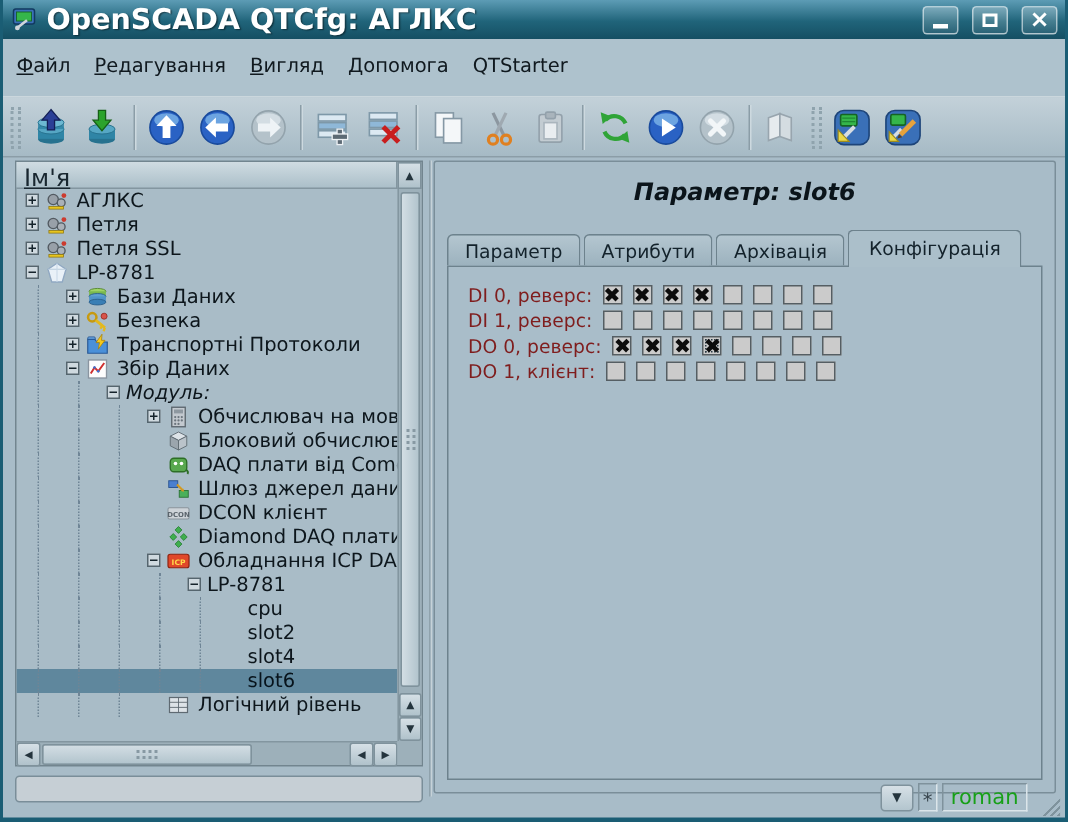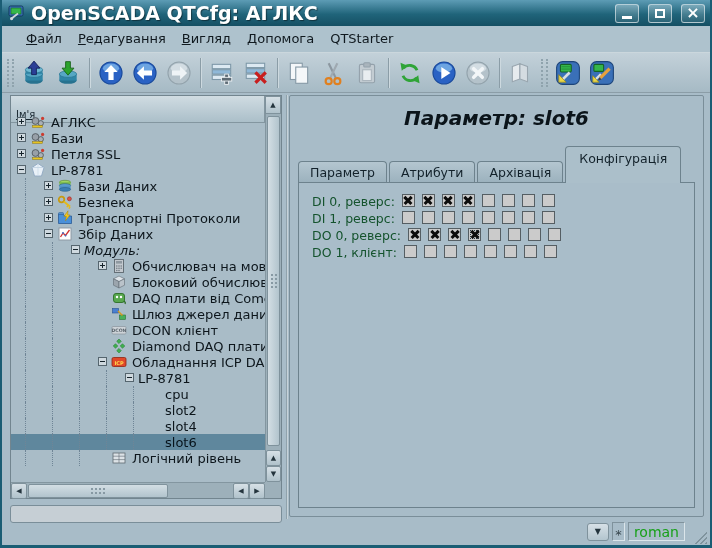--- a/index.html
+++ b/index.html
@@ -10,37 +10,37 @@
   
   .titlebar{height:26px;background:linear-gradient(#5d9cb5,#20647a 55%,#154f63);display:flex;align-items:center;padding:0 5px;gap:6px;}
   .app-icon{width:18px;height:18px;flex:none;display:flex;}
   .title{flex:1;color:#fff;font-weight:bold;font-size:19px;text-shadow:1px 1px 1px rgba(0,0,0,.45);white-space:nowrap;}
   .wbtn{width:24px;height:19px;margin-left:3px;border:1px solid rgba(255,255,255,.55);border-radius:3px;
     background:linear-gradient(rgba(255,255,255,.28),rgba(255,255,255,.08));display:flex;align-items:center;justify-content:center;cursor:default;}
   .g-min{width:10px;height:3px;background:#fff;margin-top:9px;}
   .g-max{width:10px;height:9px;border:2px solid #fff;}
   .g-close{color:#fff;font-size:16px;font-weight:bold;line-height:14px;}
   
-  .menubar{height:26px;display:flex;align-items:center;padding-left:16px;font-size:13px;color:#10191f;background:#aec2cd;}
+  .menubar{height:38px;display:flex;align-items:center;padding-left:1px;font-size:13px;color:#10191f;background:#aec2cd;}
   .menu-item{padding:1px 8px 2px;white-space:nowrap;}
   .menu-item .u{text-decoration:underline;}
   
   .toolbar{height:41px;display:flex;align-items:center;padding:0 2px;background:linear-gradient(#c3d1d9,#a6bac5);
     border-top:1px solid #cbd7dd;border-bottom:1px solid #8b9da7;}
   .tb-handle{width:7px;height:28px;margin:0 3px;border-left:2px dotted #8fa3ad;border-right:2px dotted #8fa3ad;}
   .tb-sep{width:1px;height:30px;background:#8b9da7;box-shadow:1px 0 0 #cdd9df;margin:0 4px;}
   .tb-btn{width:34px;height:34px;display:flex;align-items:center;justify-content:center;border-radius:3px;}
   .tb-btn svg{display:block;}
   
   .main{position:relative;height:430px;display:flex;}
   .left{width:282px;position:relative;flex:none;}
   .treeframe{position:absolute;left:8px;top:2px;width:272px;height:404px;border:1px solid #72858f;background:#a9bcc7;}
   .treehead{height:18px;display:flex;}
   .treehead-label{flex:1;background:linear-gradient(#d0dce2,#abbfc9);border-bottom:1px solid #8396a0;border-right:1px solid #8396a0;
-    font-size:10px;padding:13px 5px;color:#18262f;text-decoration:underline;}
+    font-size:16px;padding:1px 5px;color:#18262f;text-decoration:underline;}
   .sbtn{width:16px;height:16px;display:flex;align-items:center;justify-content:center;font-size:7px;color:#24343d;
     background:linear-gradient(#d6e0e6,#b0c2cb);border:1px solid #7f929c;border-radius:2px;}
   .treehead .sbtn{height:18px;border-radius:0 0 0 0;}
   .treebody{position:absolute;top:18px;left:0;right:16px;bottom:16px;overflow:hidden;}
   .trow{height:16px;display:flex;align-items:center;font-size:13px;white-space:nowrap;padding-left:5px;}
   .trow.selected{background:#5f879d;}
   .guide{width:18px;height:16px;flex:none;border-left:1px dotted #6f8596;margin-left:9px;padding-right:8px;}
   .expcell{width:12px;height:16px;position:relative;flex:none;margin-right:2px;}
   .exp{position:absolute;left:1px;top:3px;width:9px;height:9px;background:#cfd9df;border:1px solid #55656e;}
   .exp::before{content:"";position:absolute;left:1px;right:1px;top:3px;height:1px;background:#15232b;}
@@ -61,27 +61,27 @@
     display:flex;align-items:center;justify-content:center;}
   .hthumb .gripdots{width:14px;height:6px;border:none;border-top:2px dotted #8799a3;border-bottom:2px dotted #8799a3;}
   .htrack{flex:1;}
   .corner{position:absolute;right:0;bottom:0;width:16px;height:16px;background:#9db0ba;}
   .filter{position:absolute;left:8px;top:412px;width:272px;height:18px;background:#c6cfd5;border:1px solid #7a8e99;border-radius:3px;
     font-size:12px;padding:0 4px;color:#222;outline:none;}
   .splitter{width:5px;position:relative;flex:none;}
   .splitter::after{content:"";position:absolute;left:2px;top:2px;bottom:4px;width:1px;background:#8fa2ac;box-shadow:1px 0 0 #c6d2d8;}
   
   .right{flex:1;margin:2px 6px 6px 0;border:1px solid #7a8e99;border-radius:2px;background:#a8bcc8;display:flex;flex-direction:column;position:relative;}
-  .ptitle{text-align:center;font-size:20px;font-weight:bold;font-style:italic;color:#0b141a;margin:10px 0 16px;}
+  .ptitle{text-align:center;font-size:16px;font-weight:bold;font-style:italic;color:#0b141a;margin:10px 0 16px;}
   .tabbar{display:flex;padding-left:8px;position:relative;z-index:2;}
   .tab{font-size:12.5px;color:#13222b;background:linear-gradient(#b4c6d0,#9cb2be);border:1px solid #6d828d;border-bottom:none;
-    border-radius:4px 4px 0 0;padding:3px 11px 2px;margin-right:2px;margin-top:15px;}
+    border-radius:4px 4px 0 0;padding:3px 11px 2px;margin-right:2px;margin-top:3px;}
   .tab.active{background:#abbfca;margin-top:0;padding:4px 13px 4px;margin-bottom:-1px;}
   .tabpane{flex:1;margin:0 8px 8px;border:1px solid #6d828d;background:#a9bdc9;padding:11px 0 0 13px;position:relative;z-index:1;}
-  .cfg-row{display:flex;height:15px;margin-bottom:2px;font-size:12.5px;color:#14532d;}
+  .cfg-row{display:flex;align-items:center;height:15px;margin-bottom:2px;font-size:12.5px;color:#7f1d1d;}
   .cfg-label{margin-right:7px;}
   .cb{width:13px;height:13px;background:#cbcbcb;border:1px solid #555e63;margin-right:7px;position:relative;flex:none;}
   .cb.checked::before,.cb.checked::after{content:"";position:absolute;left:0.5px;top:4.2px;width:10px;height:2.6px;background:#0c0c0c;}
   .cb.checked::before{transform:rotate(45deg);}
   .cb.checked::after{transform:rotate(-45deg);}
   .cb.focused{outline:1px dotted #2a3b44;outline-offset:-3px;}
   
   .statusbar{position:absolute;left:0;right:0;bottom:0;height:27px;display:flex;align-items:center;justify-content:flex-end;padding:0 3px;gap:3px;}
   .sb-drop{width:22px;height:18px;background:linear-gradient(#d6e0e6,#b3c5ce);border:1px solid #7f929c;border-radius:3px;
     display:flex;align-items:center;justify-content:center;font-size:8px;color:#24343d;}
@@ -324,21 +324,21 @@
                 <span class="exp plus"></span>
               </span>
               <span class="ticon">
                 <svg width="16" height="16" viewBox="0 0 16 16">
                   <circle cx="5.5" cy="7" r="3.4" fill="#98a0a8" stroke="#525a61" stroke-width="0.9"></circle>
                   <circle cx="10.8" cy="9.2" r="2.6" fill="#aab1b8" stroke="#525a61" stroke-width="0.9"></circle>
                   <rect x="2.6" y="11.6" width="9.8" height="1.8" fill="#e8c51e" stroke="#8d7510" stroke-width="0.5"></rect>
                   <circle cx="12.6" cy="4.4" r="1.6" fill="#cc3b2f"></circle>
                 </svg>
               </span>
-              <span class="tlabel">Бази</span>
+              <span class="tlabel">Петля</span>
             </div>
             <div class="trow">
               <span class="expcell">
                 <span class="exp plus"></span>
               </span>
               <span class="ticon">
                 <svg width="16" height="16" viewBox="0 0 16 16">
                   <circle cx="5.5" cy="7" r="3.4" fill="#98a0a8" stroke="#525a61" stroke-width="0.9"></circle>
                   <circle cx="10.8" cy="9.2" r="2.6" fill="#aab1b8" stroke="#525a61" stroke-width="0.9"></circle>
                   <rect x="2.6" y="11.6" width="9.8" height="1.8" fill="#e8c51e" stroke="#8d7510" stroke-width="0.5"></rect>

